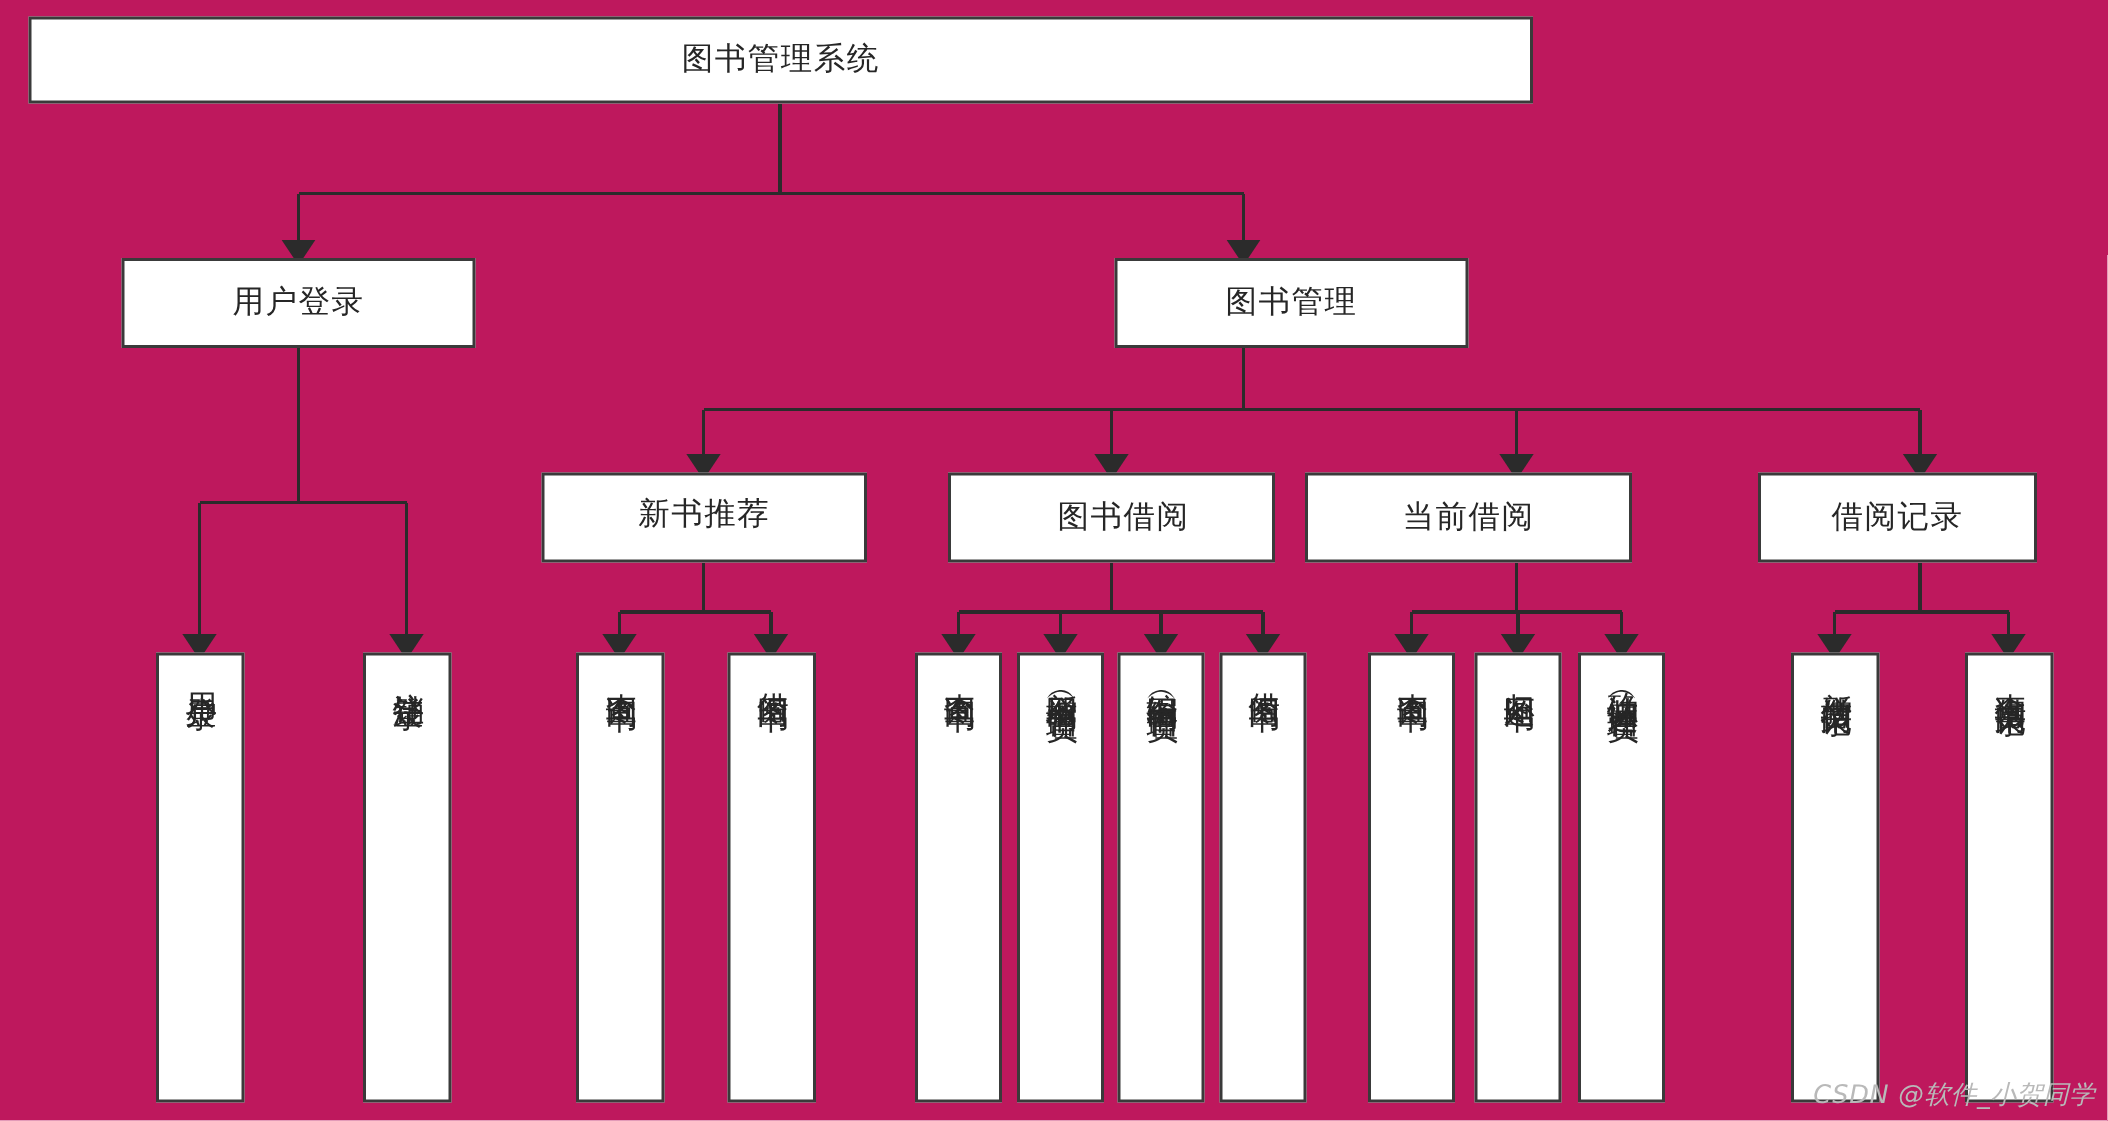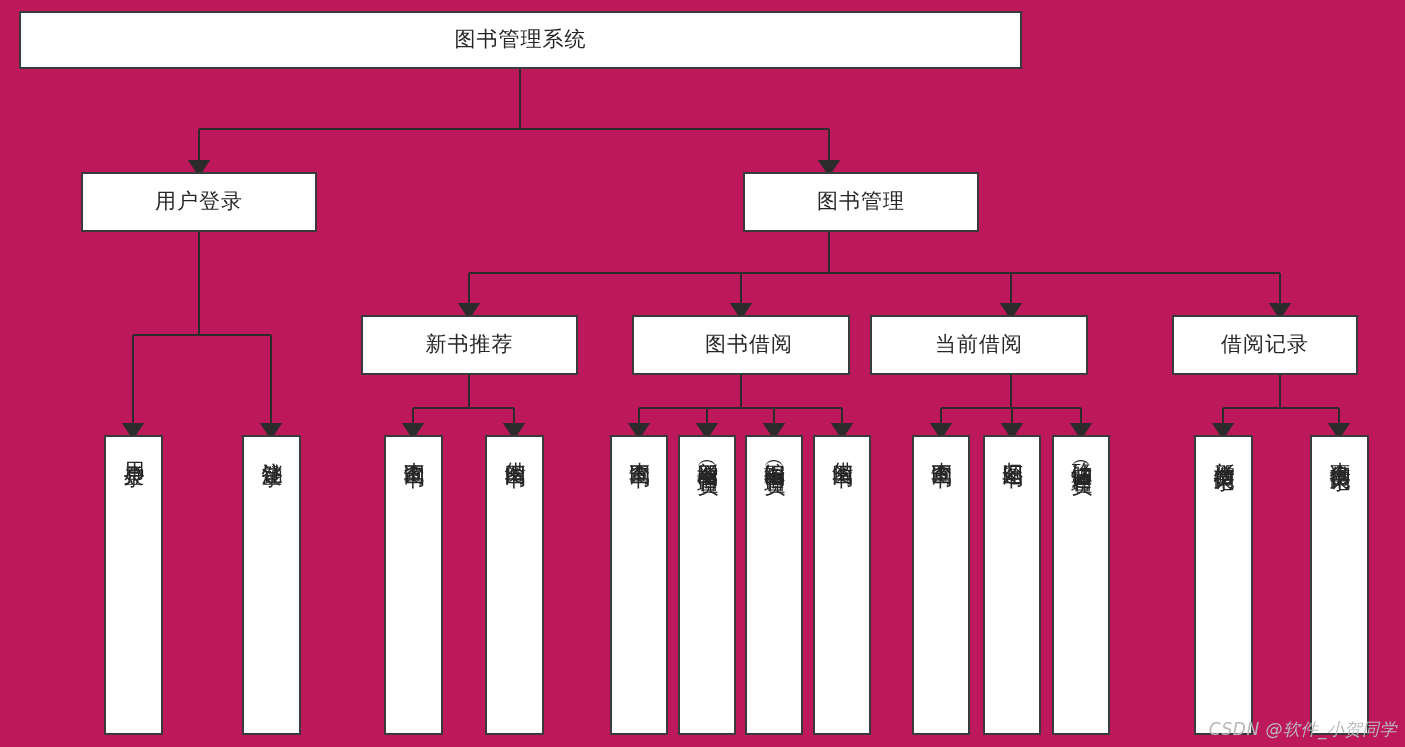--- a/index.html
+++ b/index.html
@@ -123,21 +123,21 @@
     <span>图书管理系统</span>
   </div>
 
   <div class="node horiz" id="node-l2-0" style="left: 81px; top: 172px; width: 236px; height: 60px;">
     <span>用户登录</span>
   </div>
   <div class="node horiz" id="node-l2-1" style="left: 711px; top: 172px; width: 236px; height: 60px; margin-left: 32px;">
     <span>图书管理</span>
   </div>
 
-  <div class="node horiz" id="node-l3-0" style="left: 361px; top: 315px; width: 217px; height: 60px;">
+  <div class="node horiz" id="node-l3-0" style="left: 361px; top: 315px; width: 217px; height: 60px; font-family: Liberation Mono, monospace;">
     <span>新书推荐</span>
   </div>
   <div class="node horiz" id="node-l3-1" style="left: 632px; top: 315px; width: 218px; height: 60px; padding-left: 16px;">
     <span>图书借阅</span>
   </div>
   <div class="node horiz" id="node-l3-2" style="left: 870px; top: 315px; width: 218px; height: 60px;">
     <span>当前借阅</span>
   </div>
   <div class="node horiz" id="node-l3-3" style="left: 1172px; top: 315px; width: 186px; height: 60px;">
     <span>借阅记录</span>

